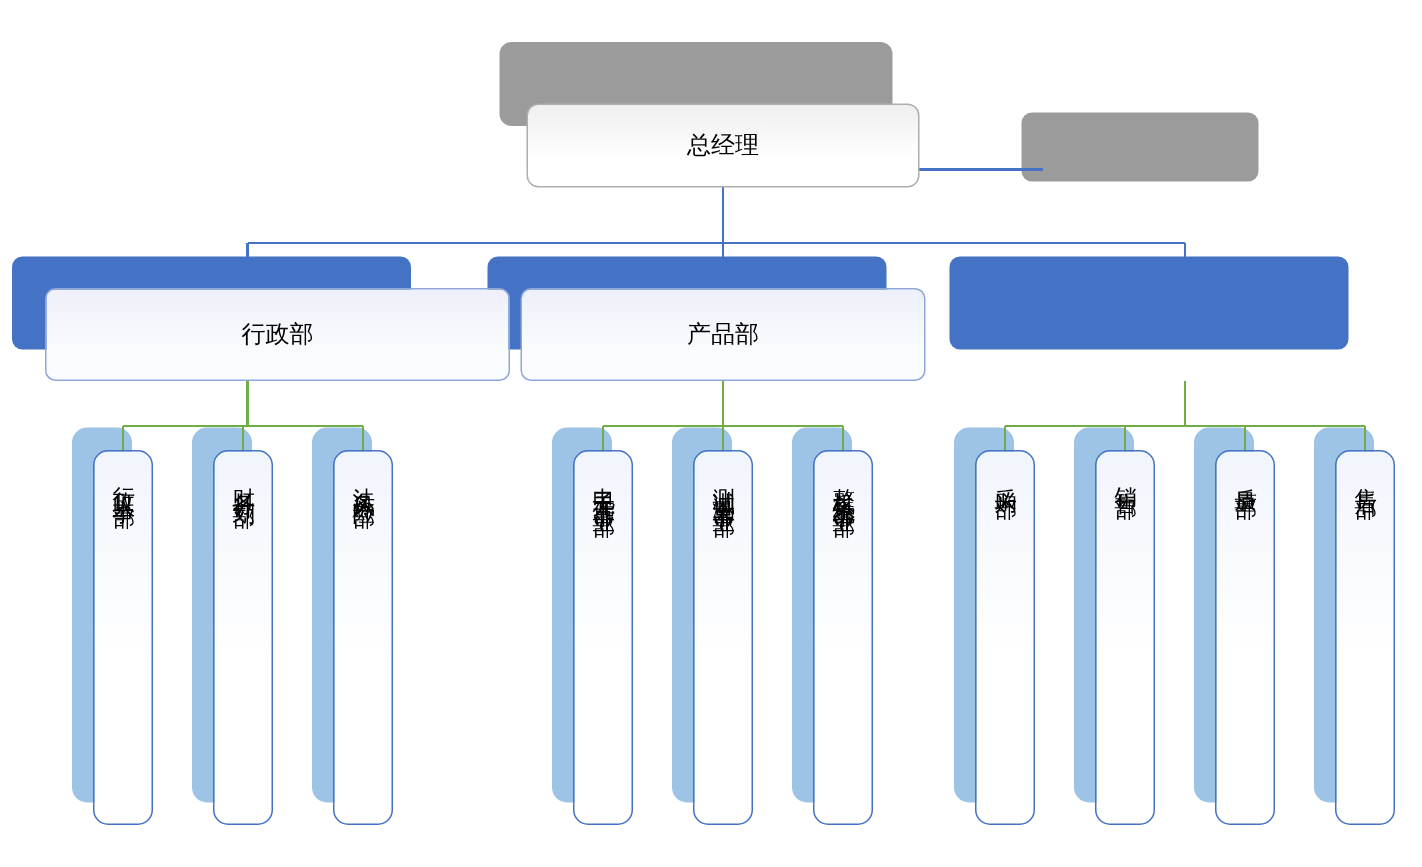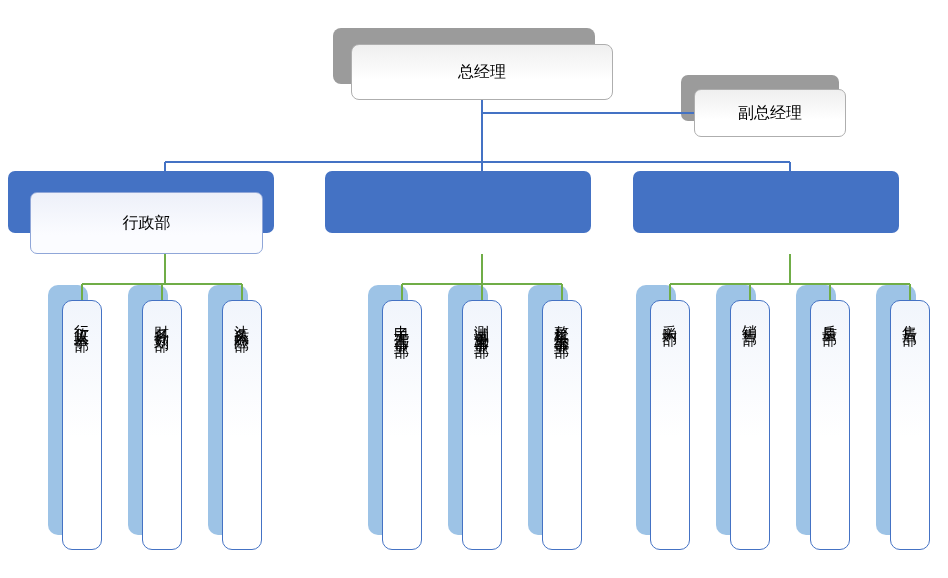--- a/index.html
+++ b/index.html
@@ -35,20 +35,21 @@
     display: flex;
     align-items: center;
     justify-content: center;
     font-size: 16px;
     color: #000;
   }
   .box.lvl1 {
     border: 1px solid #aeaeae;
     border-radius: 8px;
     background: linear-gradient(#efefef, #ffffff 65%);
+    margin-top: 25px;
   }
   .box.lvl2 {
     border: 1px solid #8fa6d8;
     border-radius: 7px;
     background: linear-gradient(#ecoff9, #fbfcff 70%);
     background: linear-gradient(#edf0f9, #fbfcff 70%);
   }
   .box.lvl3 {
     border: 1px solid #4472c4;
     border-radius: 10px;
@@ -102,30 +103,30 @@
       <line class="line-green" x1="910" y1="284" x2="910" y2="303"></line>
     </g>
   </svg>
 
   <div class="shadow gray" style="left:333px;top:28px;width:262px;height:56px"></div>
   <div class="box lvl1" style="left:351px;top:44px;width:262px;height:56px">
     <span>总经理</span>
   </div>
 
   <div class="shadow gray" style="left:681px;top:75px;width:158px;height:46px;border-radius:7px"></div>
-  <div class="box lvl1" style="left:694px;top:89px;width:152px;height:48px;border-radius:7px">
-    <span>副总经理</span>
-  </div>
 
   <div class="shadow blue" style="left:8px;top:171px;width:266px;height:62px"></div>
-  <div class="box lvl2" style="left:30px;top:192px;width:233px;height:62px">
+  <div class="box lvl2" style="left:30px;top:192px;width:310px;height:62px">
     <span>行政部</span>
   </div>
 
   <div class="shadow blue" style="left:325px;top:171px;width:266px;height:62px"></div>
+  <div class="box lvl2" style="left:347px;top:192px;width:270px;height:62px">
+    <span>产品部</span>
+  </div>
 
   <div class="shadow blue" style="left:633px;top:171px;width:266px;height:62px"></div>
 
   <div class="shadow lightblue" style="left:48px;top:285px;width:40px;height:250px"></div>
   <div class="box lvl3" style="left:62px;top:300px;width:40px;height:250px">
     <span>行政人事部</span>
   </div>
 
   <div class="shadow lightblue" style="left:128px;top:285px;width:40px;height:250px"></div>
   <div class="box lvl3" style="left:142px;top:300px;width:40px;height:250px">

